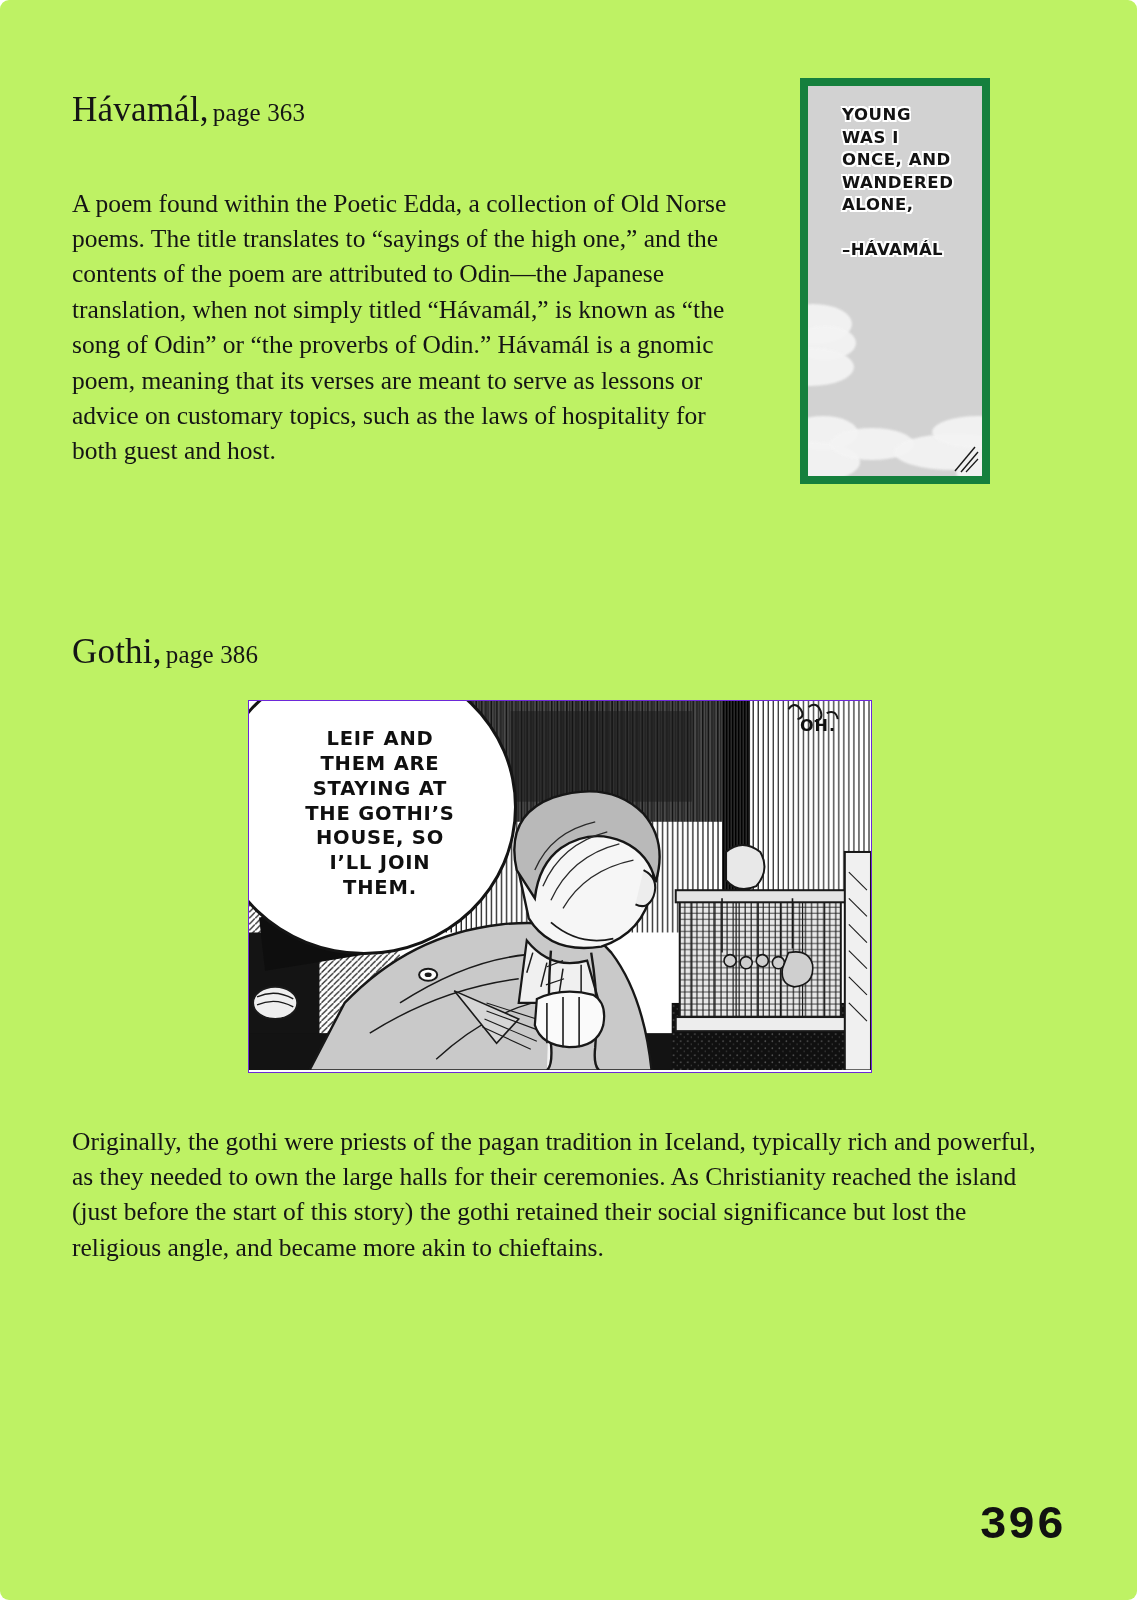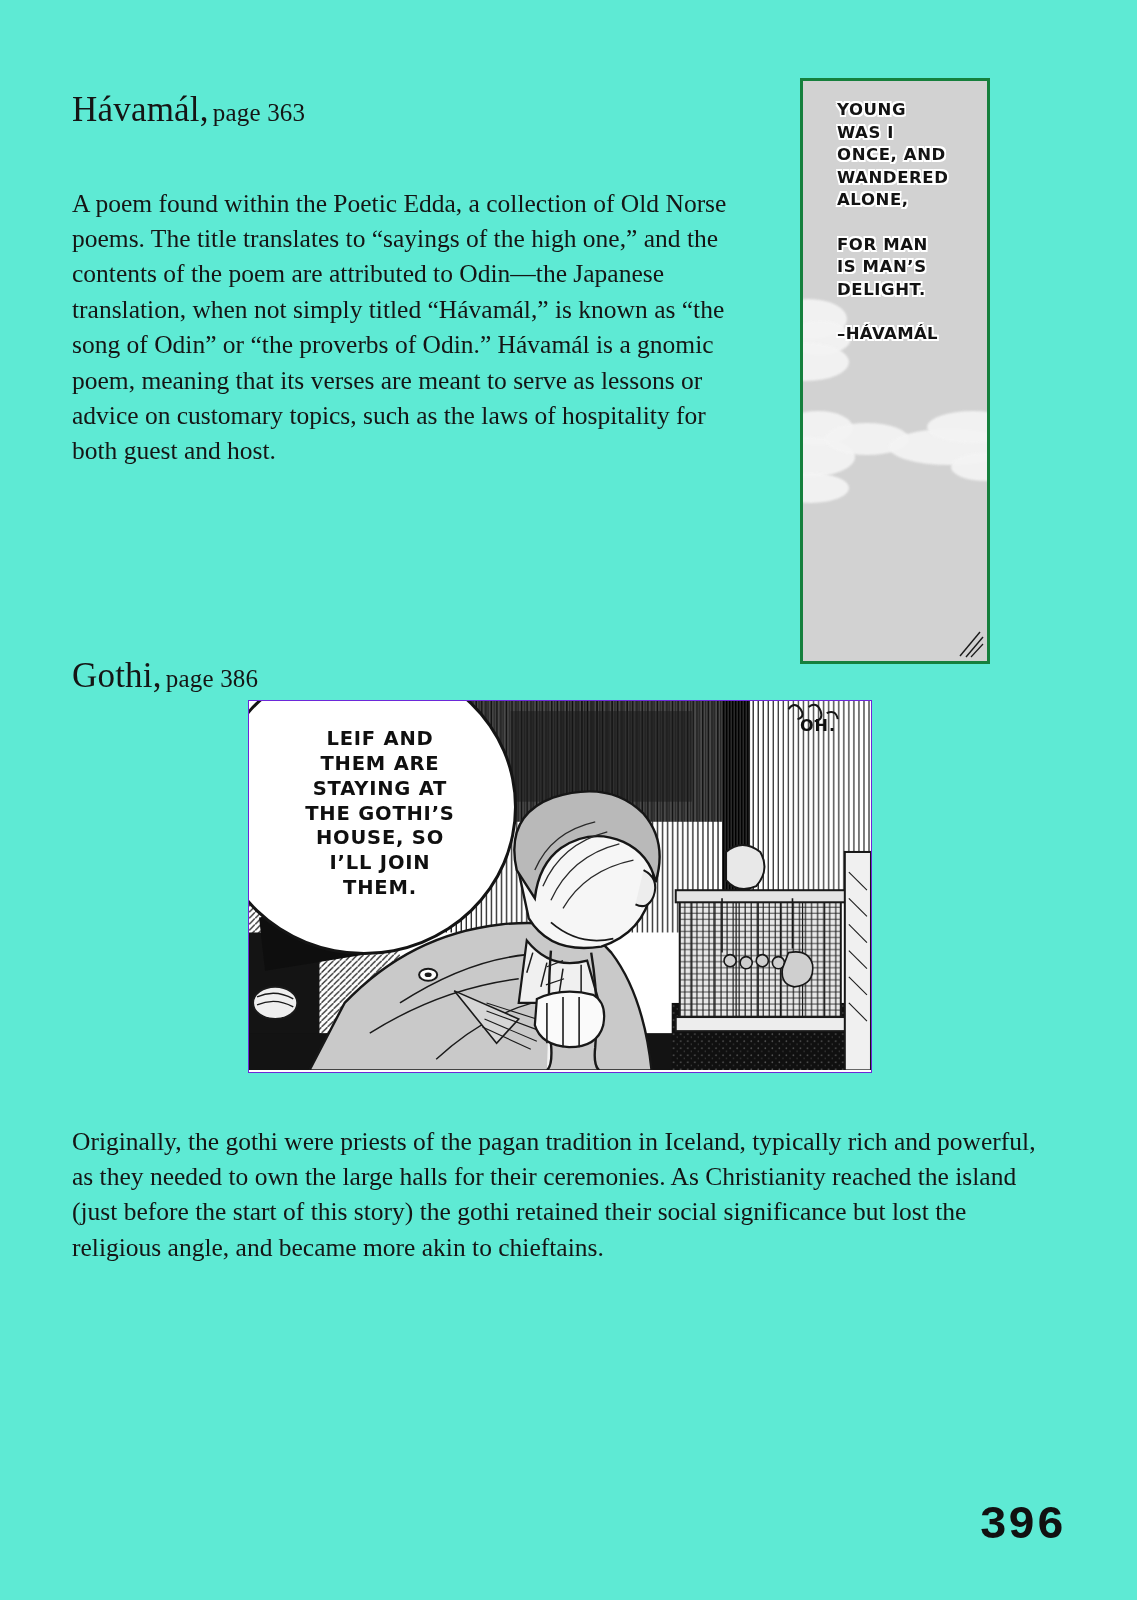--- a/index.html
+++ b/index.html
@@ -13,39 +13,40 @@
     height: 1600px;
     position: relative;
     overflow: hidden;
     font-family: "Liberation Serif", "DejaVu Serif", serif;
     color: #111111;
   }
 
   .page {
     position: absolute;
     inset: 0;
-    background: #5eead4;
+    background: #bef264;
+    border-radius: 9px;
   }
 
   
   .section-heading {
     position: absolute;
     white-space: nowrap;
     color: #151515;
   }
   .section-heading .term {
     font-size: 35px;
     letter-spacing: 0.2px;
   }
   .section-heading .pageref {
     font-size: 25px;
     letter-spacing: 0.2px;
   }
   #heading-havamal { left: 72px; top: 90px; }
-  #heading-gothi   { left: 72px; top: 656px; text-align: center; }
+  #heading-gothi   { left: 72px; top: 632px; text-align: center; }
 
   
   .body-text {
     position: absolute;
     font-size: 25.5px;
     line-height: 35.4px;
     color: #151515;
     text-align: left;
   }
   #para-havamal {
@@ -58,22 +59,22 @@
     top: 1098px;
     width: 975px;
   }
 
   
   #quote-panel {
     position: absolute;
     left: 800px;
     top: 78px;
     width: 190px;
-    height: 586px;
-    border: 3px solid #15803d;
+    height: 406px;
+    border: 8px solid #15803d;
     background: #d2d2d2;
     box-sizing: border-box;
     overflow: hidden;
   }
   .cloud {
     position: absolute;
     background: #f4f4f4;
     border-radius: 50%;
     filter: blur(1px);
     opacity: .92;
@@ -193,21 +194,20 @@
     <div class="cloud" style="left:-20px; top:330px; width:70px; height:34px;"></div>
     <div class="cloud" style="left:-44px; top:356px; width:96px; height:40px;"></div>
     <div class="cloud" style="left:22px; top:342px; width:84px; height:32px;"></div>
     <div class="cloud" style="left:86px; top:348px; width:120px; height:36px;"></div>
     <div class="cloud" style="left:124px; top:330px; width:92px; height:32px;"></div>
     <div class="cloud" style="left:-30px; top:392px; width:76px; height:30px;"></div>
     <div class="cloud" style="left:148px; top:372px; width:70px; height:28px;"></div>
 
     <div class="quote-lines">
       <div class="quote-stanza">YOUNG<br>WAS I<br>ONCE, AND<br>WANDERED<br>ALONE,</div>
-      <div class="quote-stanza">FOR MAN<br>IS MAN’S<br>DELIGHT.</div>
       <div class="quote-attrib">–HÁVAMÁL</div>
     </div>
 
     <svg id="quote-corner-mark" viewBox="0 0 26 30">
       <path d="M2 28 L22 4" stroke="#1a1a1a" stroke-width="1.4" fill="none"></path>
       <path d="M8 29 L25 9" stroke="#1a1a1a" stroke-width="1.4" fill="none"></path>
       <path d="M13 29 L25 16" stroke="#1a1a1a" stroke-width="1.2" fill="none"></path>
     </svg>
   </div>
 

